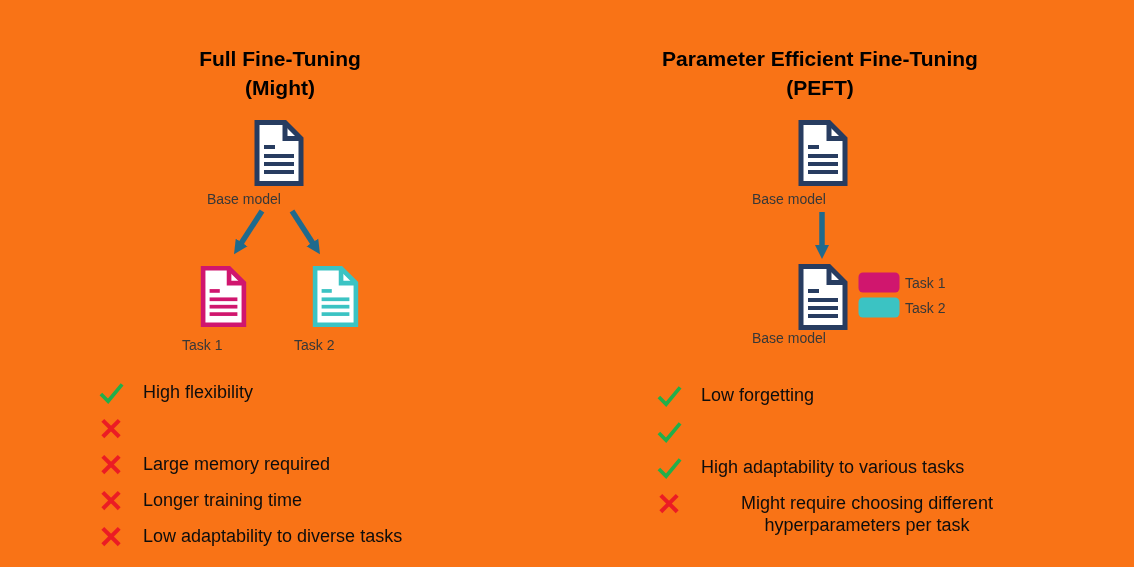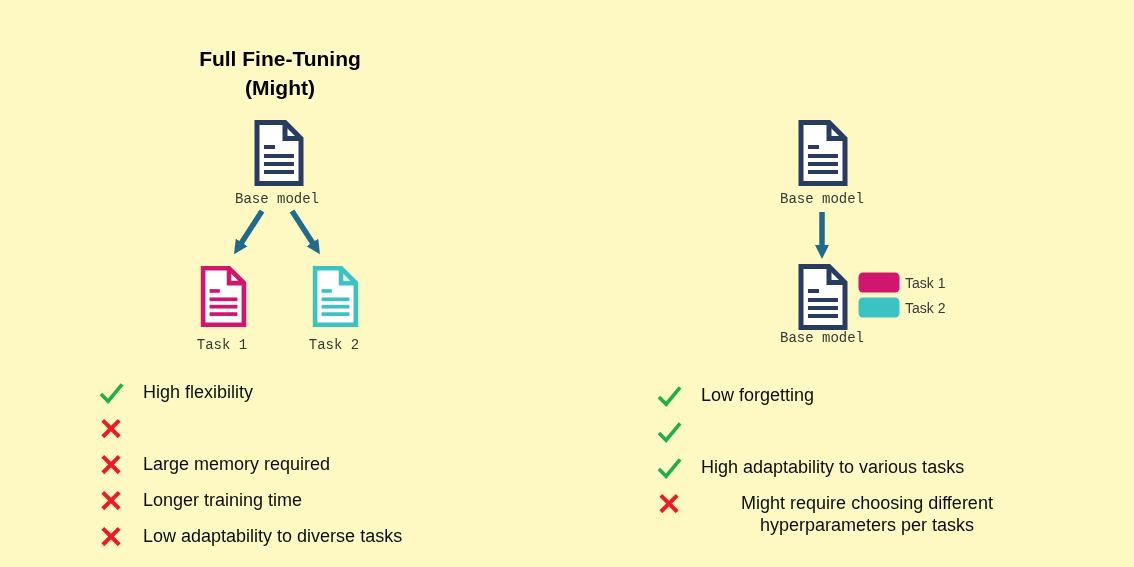--- a/index.html
+++ b/index.html
@@ -1,39 +1,38 @@
 <!DOCTYPE html>
 <html><head>
 <meta charset="utf-8">
 <style>
   html, body { margin: 0; padding: 0; background: #ffffff; }
   .canvas {
     position: relative;
     width: 1134px;
     height: 567px;
-    background: #fef9c3;
+    background: #f97316;
     font-family: "Liberation Sans", sans-serif;
     overflow: hidden;
   }
   .title {
     position: absolute;
     text-align: center;
     font-weight: 700;
     font-size: 21px;
     line-height: 29px;
     color: #000000;
     white-space: nowrap;
   }
   .small-label {
     position: absolute;
     font-size: 14px;
     color: #383838;
-    text-align: center;
+    text-align: left;
     white-space: nowrap;
-    font-family: Liberation Mono, monospace;
   }
   .legend-label {
     position: absolute;
     font-size: 14px;
     color: #383838;
     white-space: nowrap;
   }
   .abs { position: absolute; }
   .list {
     position: absolute;
@@ -155,20 +154,24 @@
       <svg class="mark" viewBox="0 0 28 24">
         <g stroke-width="4.2" stroke="#EB1C24">
           <line x1="5" y1="3" x2="22" y2="20"></line>
           <line x1="22" y1="3" x2="5" y2="20"></line>
         </g>
       </svg>
       <span class="txt">Low adaptability to diverse tasks</span>
     </div>
   </div>
 
+  <div class="title" style="left:630px; top:44px; width:380px;">
+    <div>Parameter Efficient Fine-Tuning</div>
+    <div>(PEFT)</div>
+  </div>
 
   <svg class="abs" style="left:794px; top:119px;" width="58" height="68" viewBox="0 0 58 68">
     <g fill="none" stroke-width="5" stroke-linejoin="miter" stroke="#273C60">
       <path d="M7 3.5 L35 3.5 L51 19.5 L51 64.5 L7 64.5 Z" fill="#ffffff"></path>
       <path d="M35 3.5 L35 19.5 L51 19.5"></path>
     </g>
     <g stroke-width="4" stroke="#273C60">
       <line x1="14" y1="28" x2="25" y2="28"></line>
       <line x1="14" y1="37" x2="44" y2="37"></line>
       <line x1="14" y1="45" x2="44" y2="45"></line>
@@ -230,17 +233,17 @@
       </svg>
       <span class="txt">High adaptability to various tasks</span>
     </div>
     <div class="row">
       <svg class="mark" viewBox="0 0 28 24">
         <g stroke-width="4.2" stroke="#EB1C24">
           <line x1="5" y1="3" x2="22" y2="20"></line>
           <line x1="22" y1="3" x2="5" y2="20"></line>
         </g>
       </svg>
-      <span class="txt">Might require choosing different hyperparameters per tasks</span>
+      <span class="txt">Might require choosing different hyperparameters per task</span>
     </div>
   </div>
 
 </div>
 
 </body></html>

